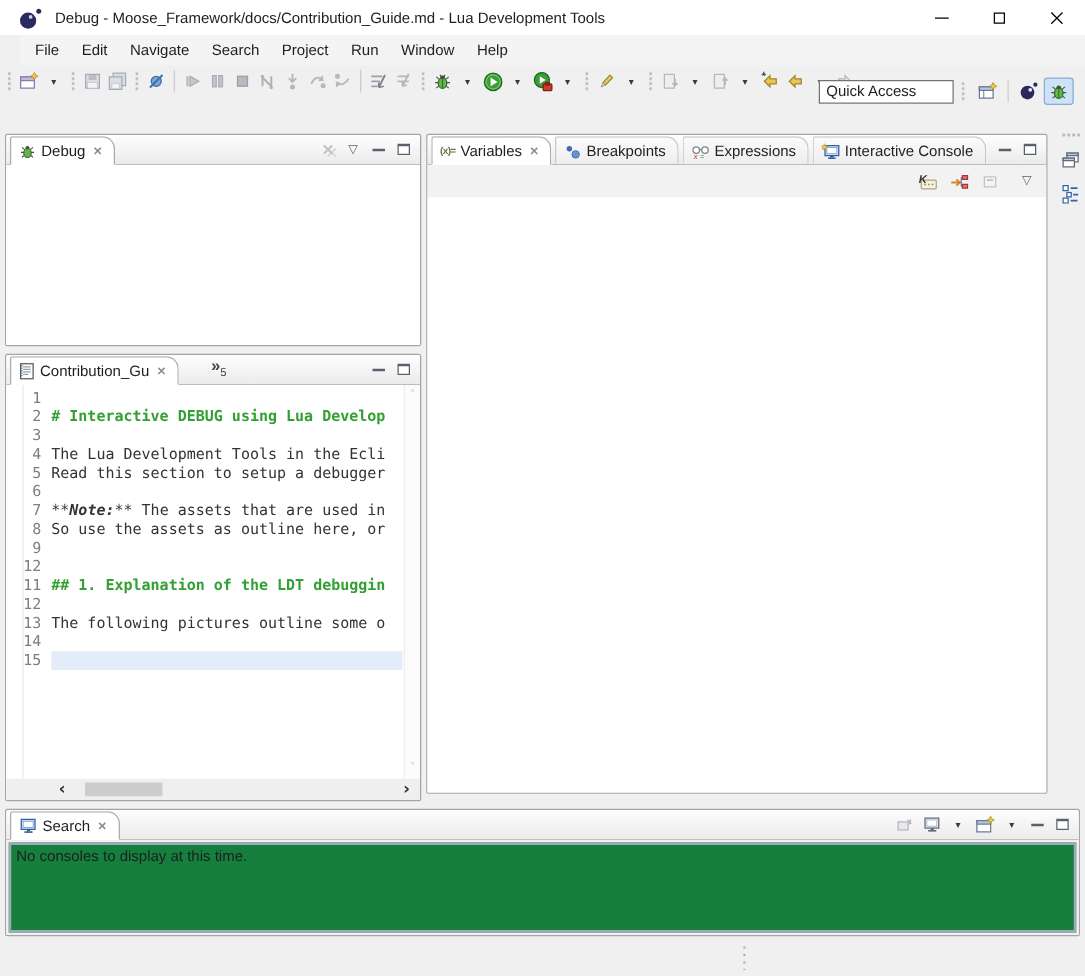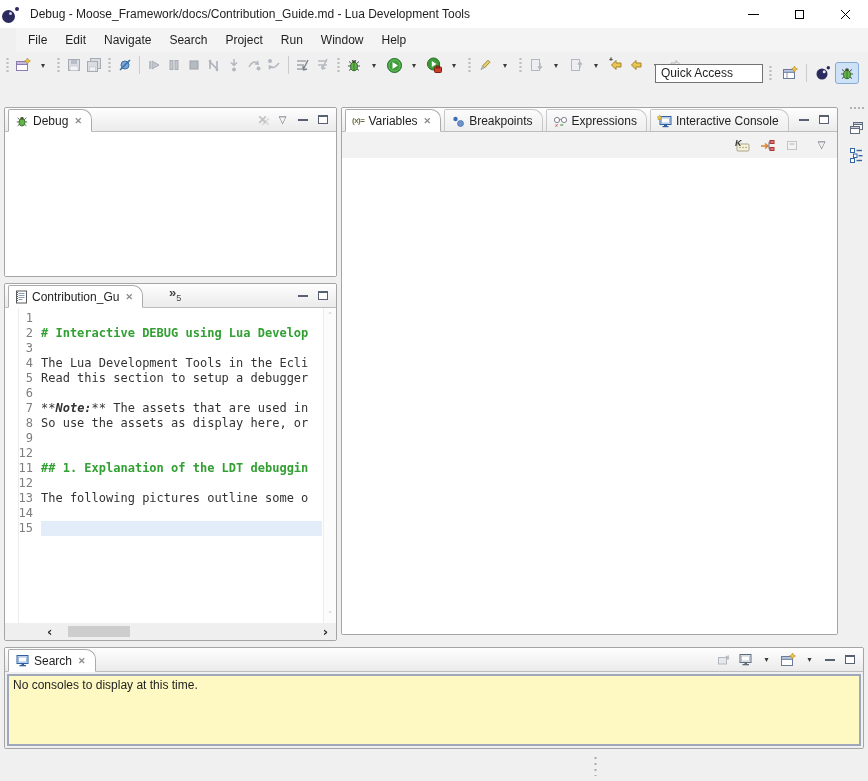--- a/index.html
+++ b/index.html
@@ -5,21 +5,21 @@
   * { box-sizing: border-box; }
   html,body { margin:0; padding:0; }
   body {
     width:868px; height:781px; position:relative; overflow:hidden;
     background:#f0f0f0; font-family:"Liberation Sans",sans-serif; font-size:12px; color:#1e1e1e;
   }
   button { background:none; border:none; padding:0; font:inherit; color:inherit; cursor:default; }
 
   
   .titlebar { position:absolute; left:0; top:0; width:868px; height:28px; background:#fff;
-    display:flex; align-items:center; padding-left:2px; }
+    display:flex; align-items:center; padding-left:16px; }
   .app-logo { position:relative; width:19px; height:17px; flex:none; }
   .logo-ball { position:absolute; left:0; top:4px; width:13px; height:13px; border-radius:50%; background:#2b2a5e; }
   .logo-ball::after { content:""; position:absolute; left:7px; top:2px; width:3px; height:3px; border-radius:50%; background:#cfd3ee; }
   .logo-dot { position:absolute; left:13px; top:1px; width:4px; height:4px; border-radius:50%; background:#2b2a5e; }
   .title-text { margin-left:9px; white-space:nowrap; }
   .win-controls { margin-left:auto; display:flex; height:100%; }
   .winbtn { width:46px; height:100%; display:flex; align-items:center; justify-content:center; }
   .wc-min { width:11px; height:1px; background:#000; display:block; }
   .wc-max { width:9px; height:9px; border:1px solid #000; display:block; }
 
@@ -86,21 +86,21 @@
   .vscroll { position:absolute; right:0; top:0; bottom:17px; width:13px; background:#fcfcfc; border-left:1px solid #ededed;
     display:flex; flex-direction:column; justify-content:space-between; align-items:center; padding:3px 0;
     color:#c5cad2; font-size:9px; font-family:"DejaVu Sans",sans-serif; }
   .ed-hscroll { flex:none; height:17px; background:#efefef; display:flex; align-items:center; padding:0 8px 0 42px; gap:5px; }
   .hs-arrow { font-size:13px; font-weight:bold; color:#2e2e2e; line-height:1; font-family:"DejaVu Sans",sans-serif; }
   .hs-track { flex:1; height:11px; position:relative; }
   .hs-thumb { position:absolute; left:11px; top:0; width:62px; height:11px; background:#cdcdcd; }
 
   
   #console-view .view-body { background:#f0f0f0; padding:2px; }
-  .console-inner { height:100%; border:2px solid #9fa8bb; background:#fef9c3; padding:2px 4px; }
+  .console-inner { height:100%; border:2px solid #9fa8bb; background:#15803d; padding:2px 4px; }
 
   
   .right-trim { position:absolute; right:1px; top:106px; width:21px; display:flex; flex-direction:column; align-items:center; gap:9px; }
   .trim-grip { width:15px; height:4px;
     background-image:radial-gradient(circle,#b3b3b3 1px,transparent 1.3px); background-size:4px 4px; }
   .statusbar { position:absolute; left:0; top:750px; width:868px; height:31px; background:#f0f0f0; }
   .status-grip { position:absolute; left:594px; top:5px; width:3px; height:21px;
     background-image:radial-gradient(circle,#a6a6a6 1px,transparent 1.2px); background-size:3px 6px; }
 </style>
 </head>
@@ -523,21 +523,21 @@
         <div class="ed-line">
           <span class="ln">6</span>
           <span class="code"></span>
         </div>
         <div class="ed-line">
           <span class="ln">7</span>
           <span class="code"><span class="plain">**</span><span class="italic">Note:</span><span class="plain">** The assets that are used in</span></span>
         </div>
         <div class="ed-line">
           <span class="ln">8</span>
-          <span class="code"><span class="plain">So use the assets as display here, or </span></span>
+          <span class="code"><span class="plain">So use the assets as outline here, or </span></span>
         </div>
         <div class="ed-line">
           <span class="ln">9</span>
           <span class="code"></span>
         </div>
         <div class="ed-line">
           <span class="ln">12</span>
           <span class="code"></span>
         </div>
         <div class="ed-line">

